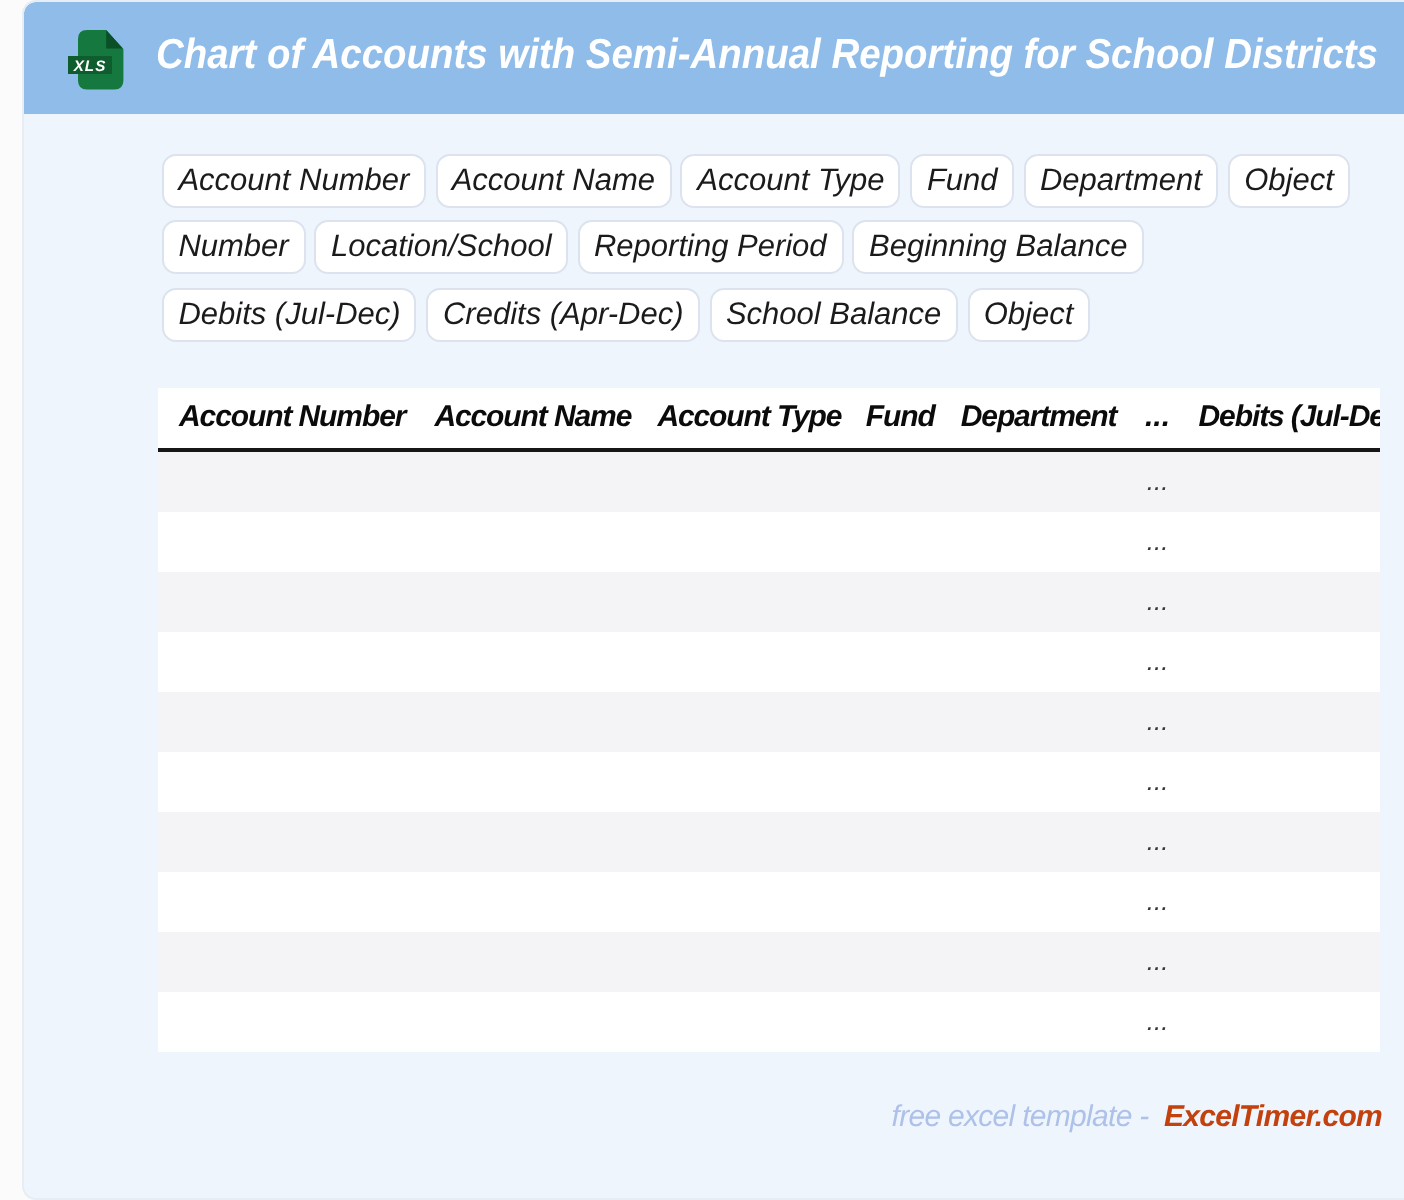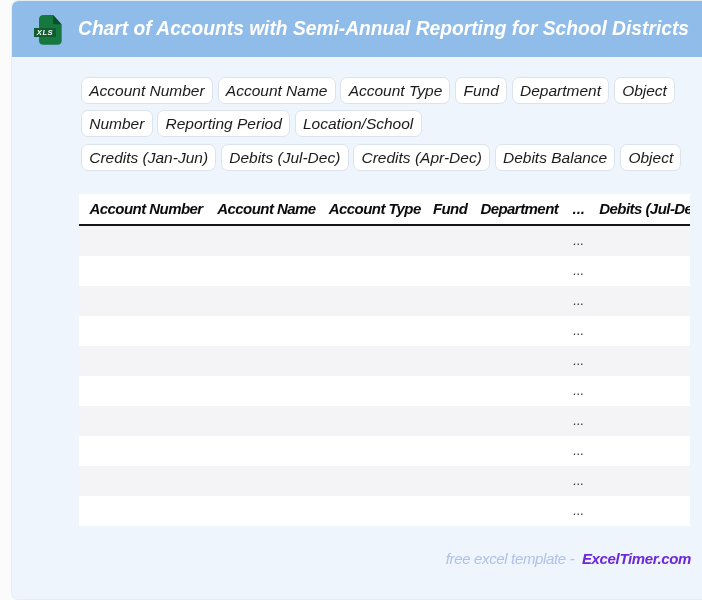--- a/index.html
+++ b/index.html
@@ -40,21 +40,21 @@
     height:30.8px; border-bottom:2px solid #161616; line-height:30.8px;
   }
   th.dots, td.dots { padding:0; text-align:center; letter-spacing:0; }
   tbody td { height:30px; line-height:30px; font-size:13px; color:#363636; }
   tbody tr:nth-child(odd) td { background:#f4f4f6; }
   tbody tr:nth-child(even) td { background:#ffffff; }
   #footer {
     position:absolute; left:0; top:549.3px; width:679px; text-align:right;
     font-size:15px; letter-spacing:-0.35px; color:#adc1e9;
   }
-  #footer b { color:#6d28d9; font-weight:bold; }
+  #footer b { color:#c2410c; font-weight:bold; }
 </style>
 </head>
 <body>
 <div id="card">
   <div id="hdrstrip"></div>
   <div id="hdr">
     <svg id="icon" width="28" height="32" viewBox="0 0 28 32">
       <path d="M 5 5.5 Q 5 1 9.5 1 L 19.1 1 L 27.7 10.5 L 27.7 26.2 Q 27.7 30.7 23.2 30.7 L 9.5 30.7 Q 5 30.7 5 26.2 Z" fill="#15793f"></path>
       <path d="M 19.1 1 L 19.1 10.2 L 27.4 10.2 Z" fill="#0a4f28"></path>
       <rect x="0" y="14" width="22" height="9" fill="#0f5d2f"></rect>
@@ -66,28 +66,28 @@
     <div class="crow">
       <div class="chip">Account Number</div>
         <div class="chip">Account Name</div>
         <div class="chip">Account Type</div>
         <div class="chip">Fund</div>
         <div class="chip">Department</div>
         <div class="chip">Object</div>
     </div>
     <div class="crow">
       <div class="chip">Number</div>
+        <div class="chip">Location/School</div>
         <div class="chip">Reporting Period</div>
-        <div class="chip">Location/School</div>
+        <div class="chip">Beginning Balance</div>
     </div>
     <div class="crow">
-      <div class="chip">Credits (Jan-Jun)</div>
         <div class="chip">Debits (Jul-Dec)</div>
         <div class="chip">Credits (Apr-Dec)</div>
-        <div class="chip">Debits Balance</div>
+        <div class="chip">School Balance</div>
         <div class="chip">Object</div>
     </div>
   </div>
   <div id="tablewrap">
     <table>
       <colgroup>
         <col style="width:127.7px">
           <col style="width:111.5px">
           <col style="width:104.2px">
           <col style="width:47.5px">

